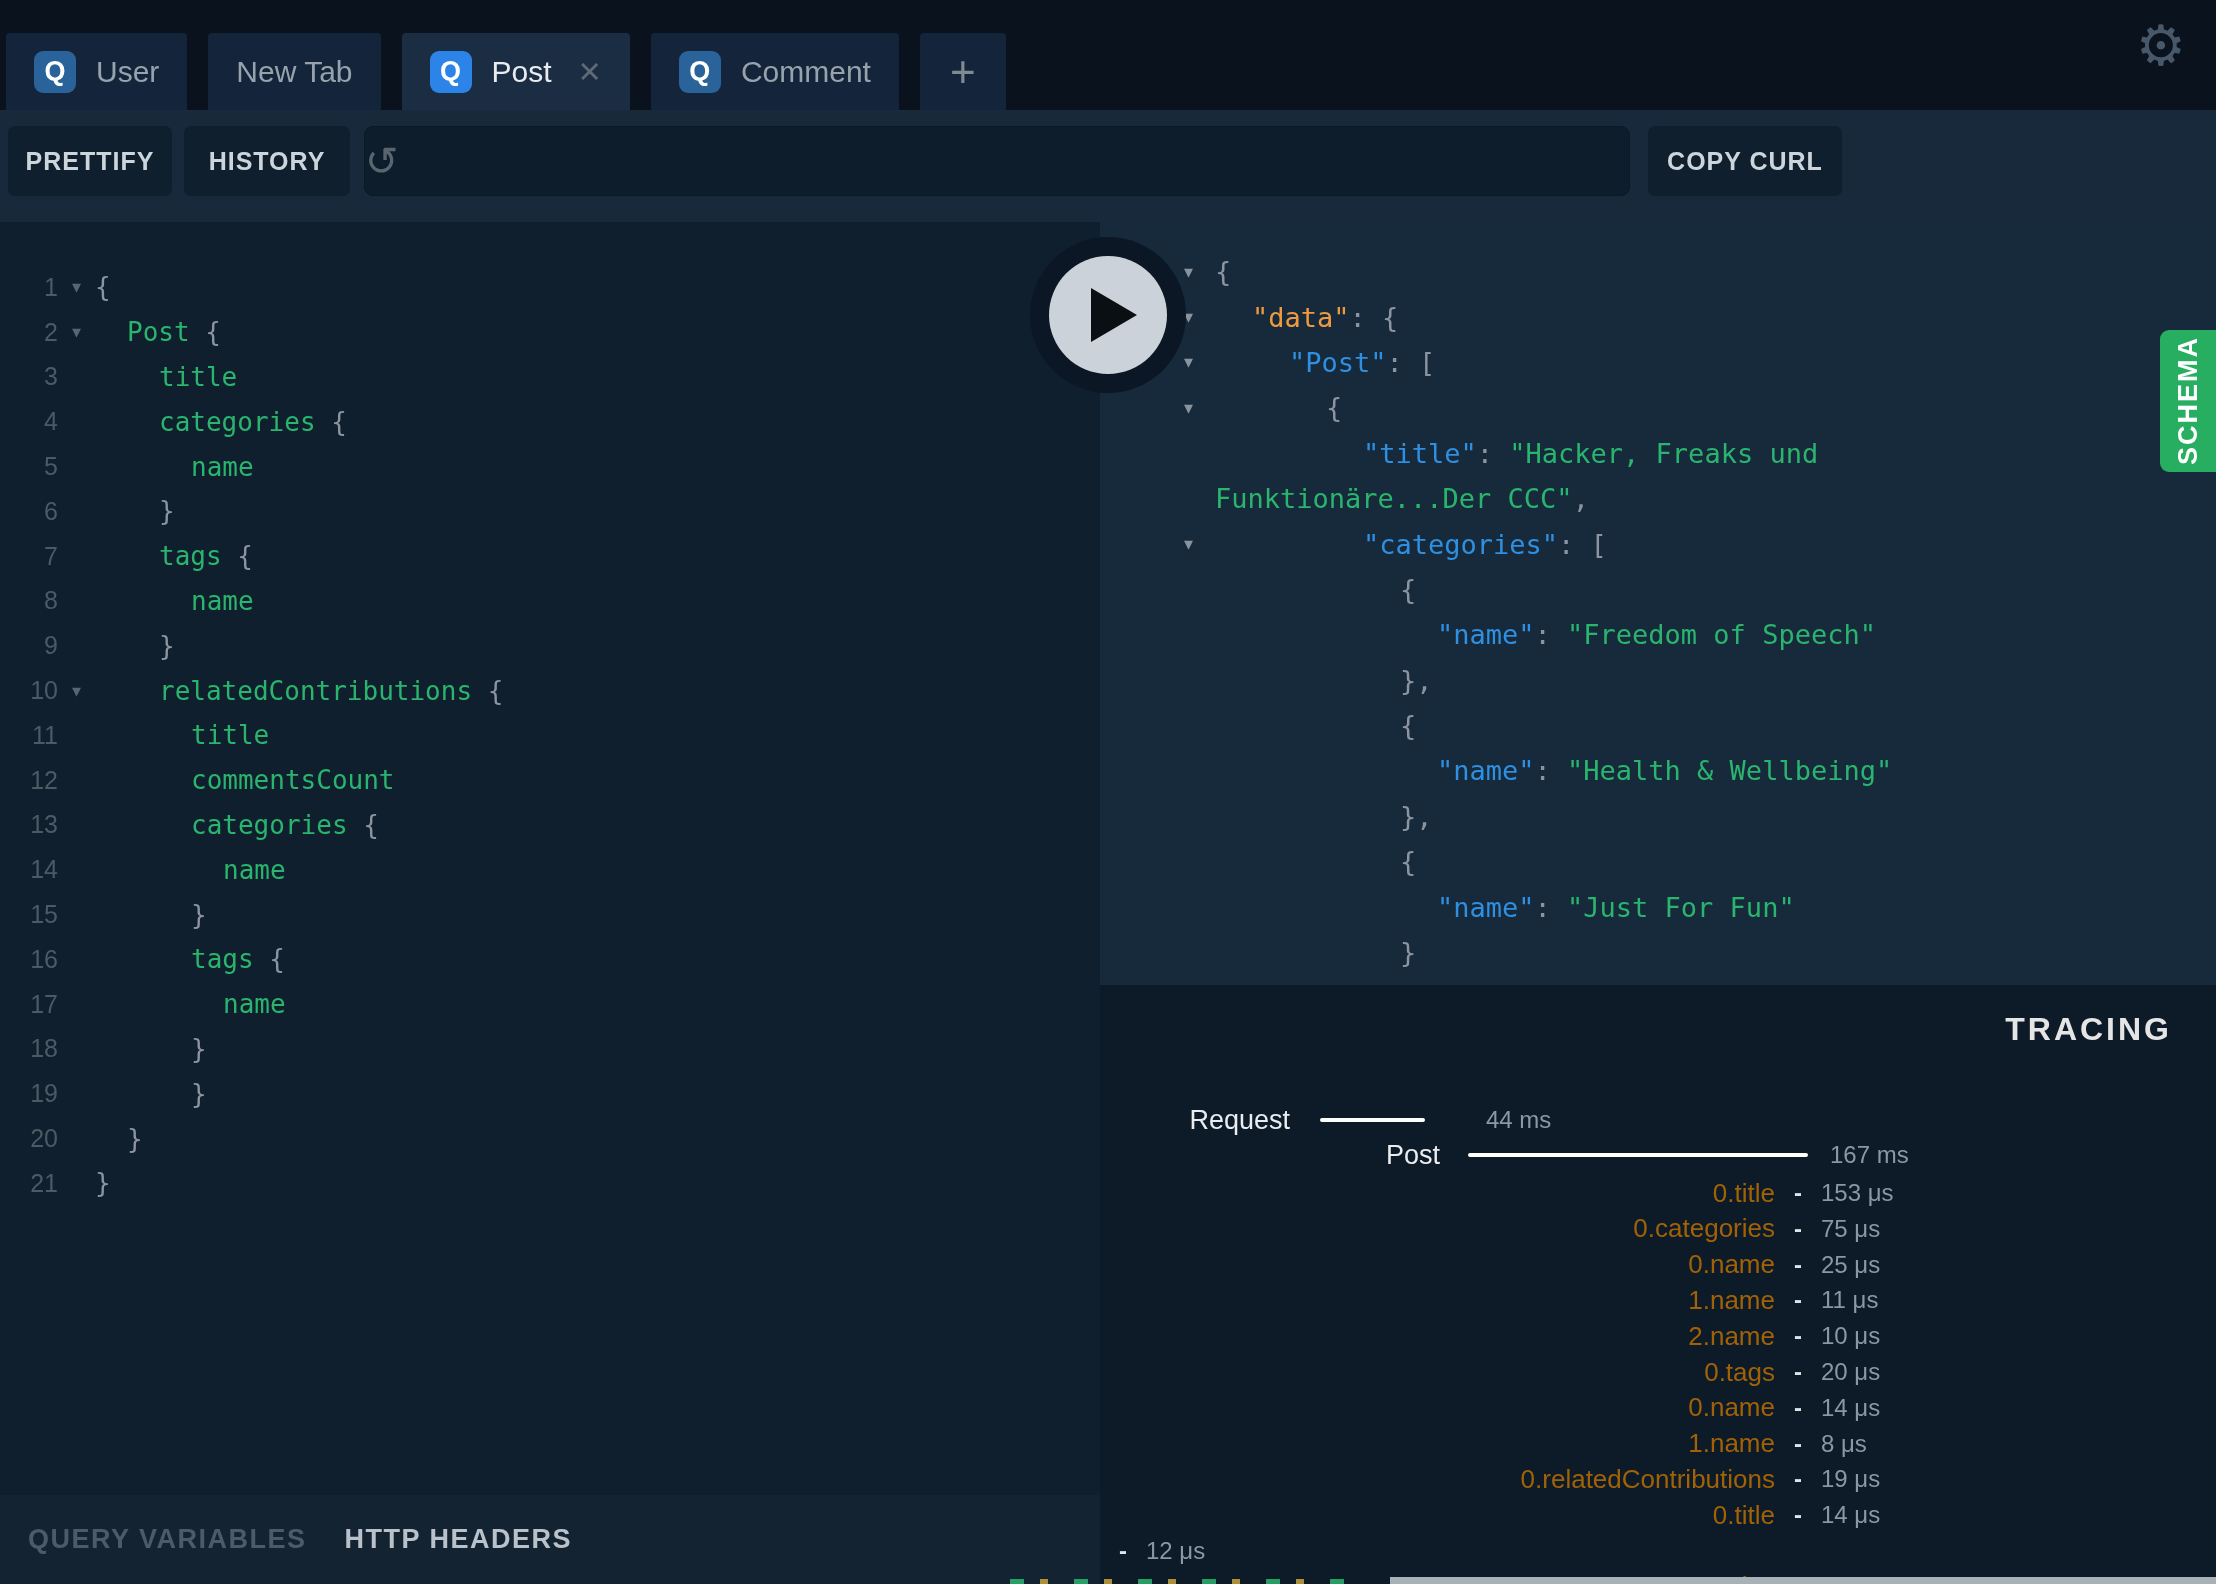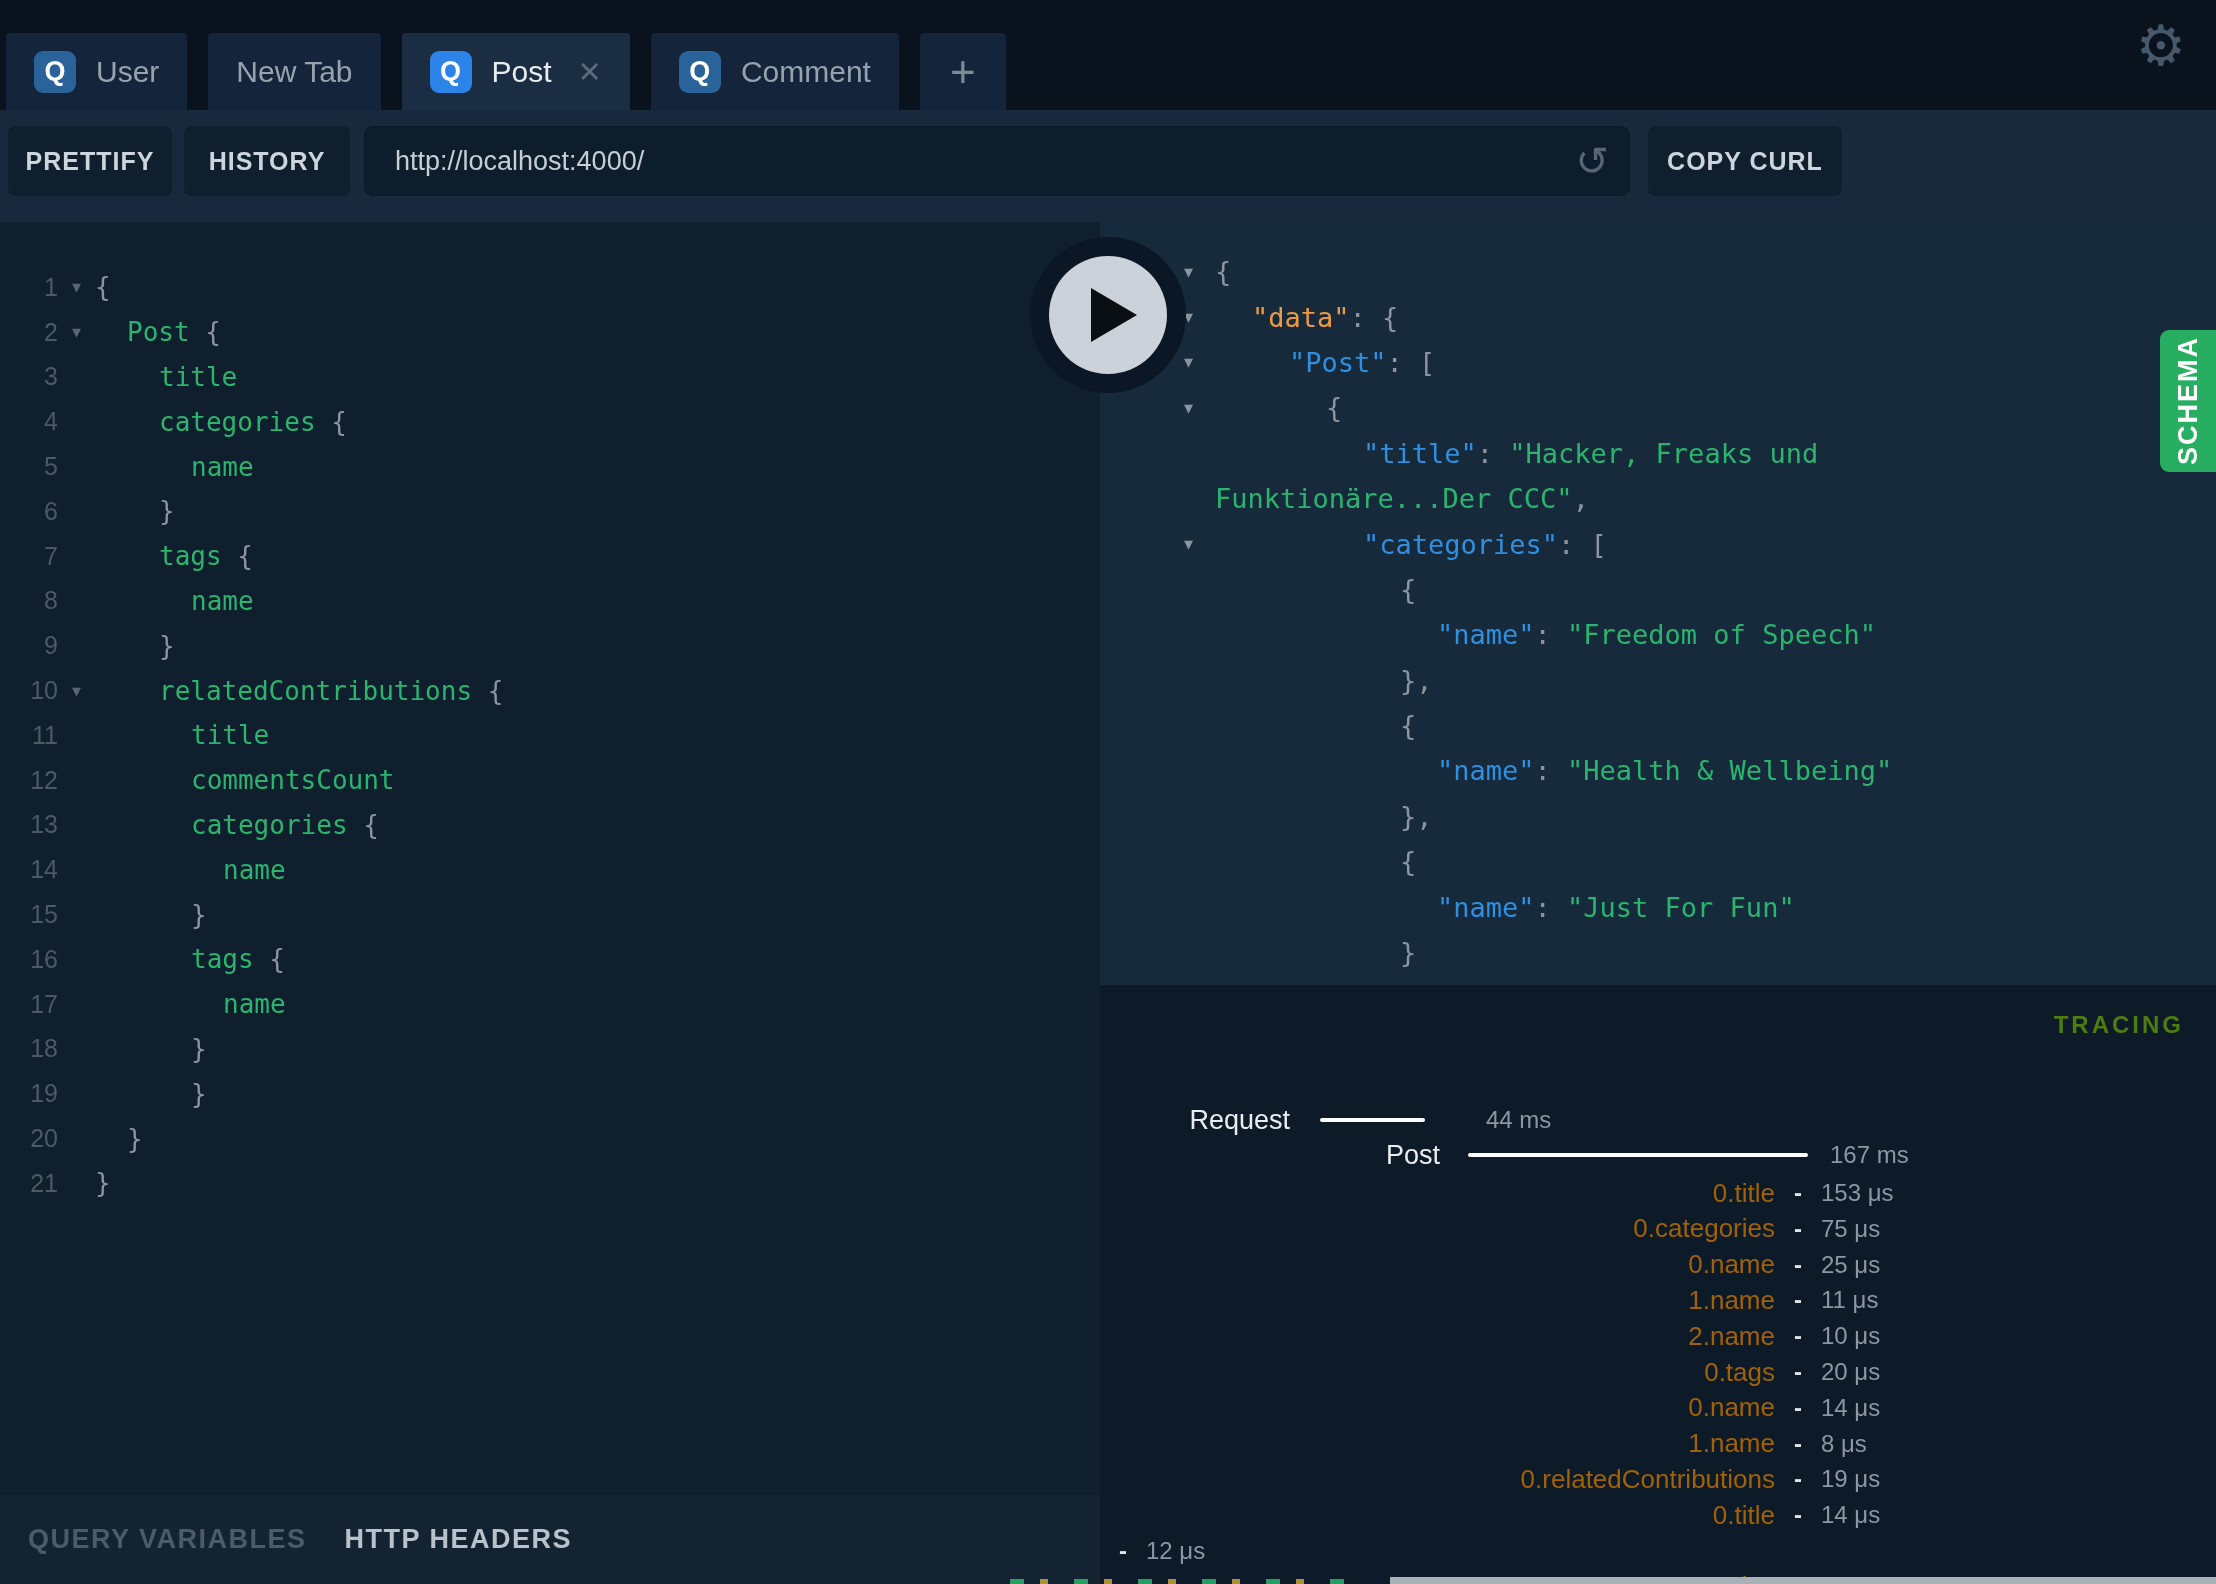--- a/index.html
+++ b/index.html
@@ -59,21 +59,21 @@
   .play-inner{width:118px;height:118px;border-radius:50%;background:#cbd2d9;display:flex;align-items:center;justify-content:center;}
   .play-tri{width:0;height:0;border-top:27px solid transparent;border-bottom:27px solid transparent;
     border-left:46px solid #0a0f14;margin-left:12px;}
   
   .schema-tab{position:absolute;left:2160px;top:330px;width:56px;height:142px;background:#27ae60;
     border-radius:9px 0 0 9px;display:flex;align-items:center;justify-content:center;cursor:pointer;}
   .schema-label{writing-mode:vertical-rl;transform:rotate(180deg);color:#ffffff;font-weight:bold;
     font-size:27px;letter-spacing:2px;}
   
   .tracing-panel{position:absolute;left:1100px;top:985px;width:1116px;height:599px;background:#0d1a27;overflow:hidden;}
-  .tracing-title{position:absolute;top:26px;right:32px;color:#4d7c0f;font-size:24px;font-weight:bold;letter-spacing:3px;}
+  .tracing-title{position:absolute;top:26px;right:44px;color:#e5e5e5;font-size:32px;font-weight:bold;letter-spacing:3px;}
   .trace-span{position:absolute;left:0;width:100%;height:34px;display:flex;align-items:center;}
   .ts-label{color:#e9edf0;font-size:27px;text-align:right;position:absolute;top:0;line-height:34px;}
   .ts-bar{position:absolute;height:4px;background:#ffffff;border-radius:2px;top:15px;}
   .ts-time{position:absolute;color:#8b98a3;font-size:24px;line-height:34px;top:0;}
   .trace-row{position:absolute;left:0;width:100%;height:36px;display:flex;align-items:center;}
   .t-label{width:675px;text-align:right;color:#a16207;font-size:26px;flex:none;}
   .t-dash{width:46px;text-align:center;color:#dfe4e8;font-size:24px;font-weight:bold;flex:none;}
   .t-time{color:#8b98a3;font-size:24px;}
   
   .footer-bar{position:absolute;left:0;top:1495px;width:1100px;height:89px;background:#132331;display:flex;align-items:center;}
@@ -107,21 +107,20 @@
       </div>
       <div class="tab-plus">+</div>
     </div>
   <span class="gear">⚙</span>
 </div>
 
 <div class="toolbar">
   <div class="tbtn btn-prettify">PRETTIFY</div>
   <div class="tbtn btn-history">HISTORY</div>
   <div class="url-box">
-    <span class="url-text">http://localhost:4000/</span>
     <span class="refresh">↺</span>
   </div>
   <div class="tbtn btn-copycurl">COPY CURL</div>
 </div>
 
 <div class="editor-pane">
   <div class="editor-lines" id="editor-lines">
       <div class="code-line">
         <span class="ln">1</span>
         <span class="fold">▼</span>

